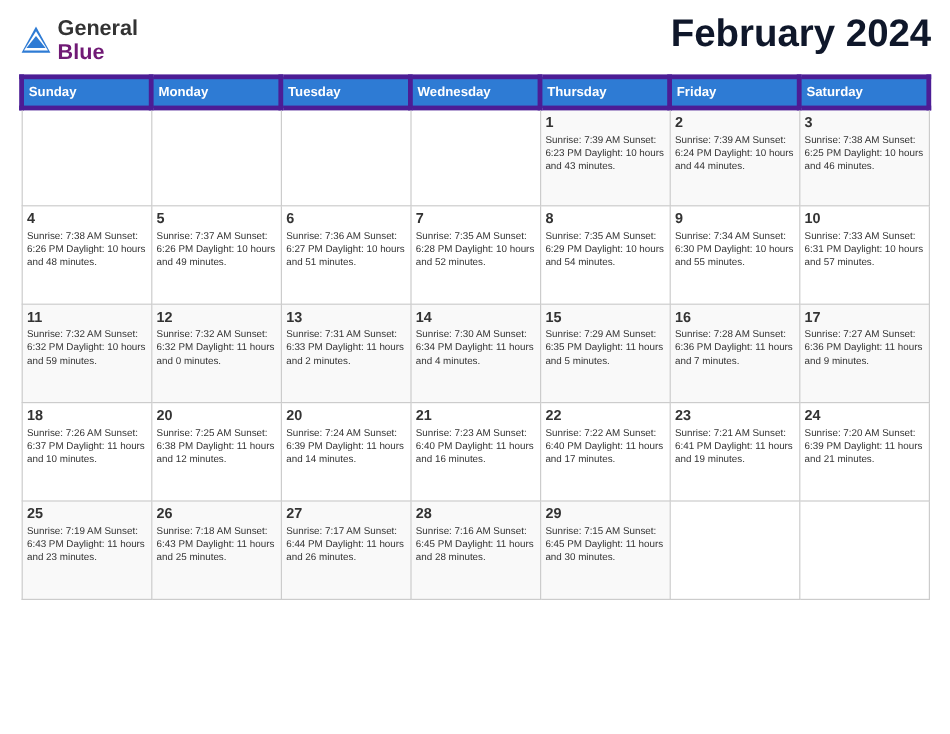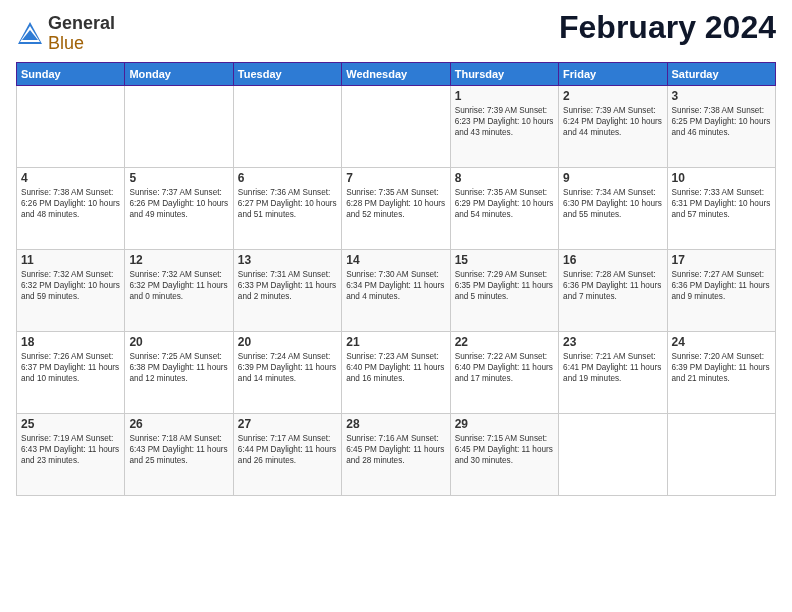--- a/index.html
+++ b/index.html
@@ -31,22 +31,22 @@
       flex-direction: column;
       line-height: 1.1;
     }
     .logo-general {
       font-size: 18px;
       font-weight: bold;
       color: #333;
     }
     .logo-blue {
       font-size: 18px;
-      font-weight: normal;
-      color: #a16207;
+      font-weight: bold;
+      color: #701a75;
     }
     .logo-icon {
       width: 28px;
       height: 28px;
       margin-right: 4px;
     }
     .title-area {
       text-align: right;
     }
     .month-title {
@@ -63,21 +63,21 @@
       width: 100%;
       border-collapse: collapse;
       table-layout: fixed;
     }
     thead tr th {
       background-color: #2e7bd4;
       color: #fff;
       font-size: 11px;
       font-weight: bold;
       padding: 5px 4px;
-      border: 1px solid #4c1d95;
+      border: 4px solid #4c1d95;
       text-align: left;
       margin-left: 40px;
     }
     tbody tr td {
       border: 1px solid #ccc;
       vertical-align: top;
       padding: 3px 4px;
       font-size: 8.5px;
       color: #333;
       height: 82px;

